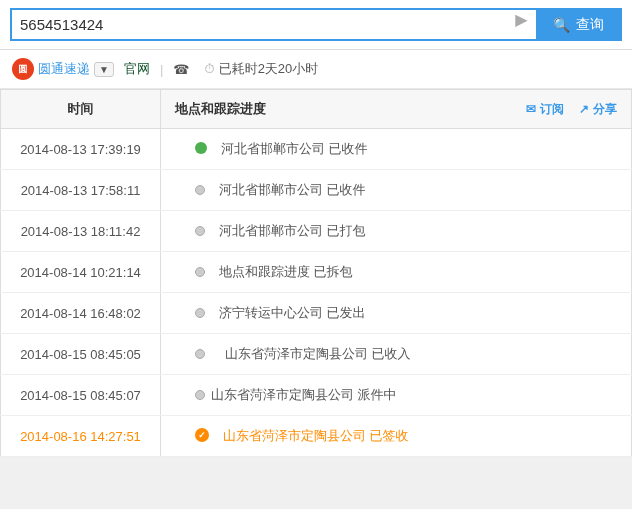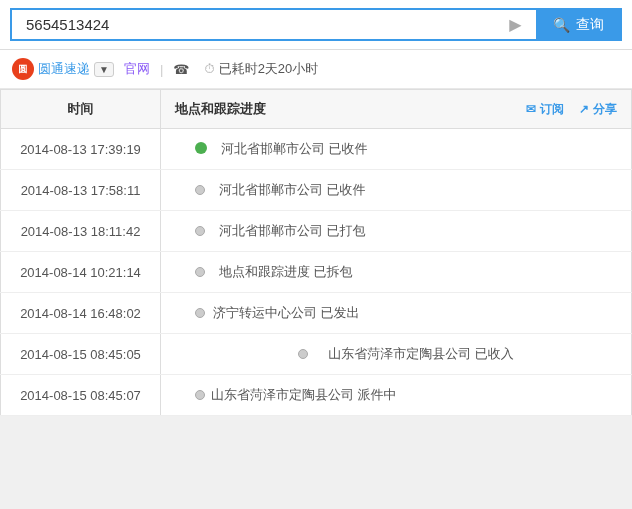--- a/index.html
+++ b/index.html
@@ -19,25 +19,24 @@
       align-items: stretch;
       background: #fff;
       border-bottom: 1px solid #ddd;
       height: 50px;
       padding: 8px 10px;
       gap: 0;
     }
     .search-input-wrap {
       flex: 1;
       display: flex;
-      align-items: center;
       border: 2px solid #3a9ae8;
       border-right: none;
       background: #fff;
-      padding: 0 14px;
+      padding: 0 8px;
     }
     .search-input {
       flex: 1;
       border: none;
       outline: none;
       font-size: 15px;
       color: #333;
       background: transparent;
     }
     .send-icon {
@@ -96,21 +95,21 @@
     .dropdown-btn {
       background: #f5f5f5;
       border: 1px solid #ccc;
       border-radius: 3px;
       padding: 1px 4px;
       cursor: pointer;
       font-size: 10px;
       color: #555;
     }
     .official-link {
-      color: #8b5cf6;
+      color: #14532d;
       text-decoration: none;
       font-size: 13px;
     }
     .separator {
       color: #ccc;
     }
     .phone-info {
       display: flex;
       align-items: center;
       gap: 4px;
@@ -305,40 +304,49 @@
           <td>
             <div style="display: flex; align-items: center; gap: 14px; padding-left: 20px;">
               <div style="flex-shrink: 0;"><span class="dot-gray"></span></div>
               <span class="td-location-text">地点和跟踪进度 已拆包</span>
             </div>
           </td>
         </tr>
         <tr>
           <td class="td-time">2014-08-14 16:48:02</td>
           <td>
-            <div style="display: flex; align-items: center; gap: 8px; padding-left: 20px;">
+            <div style="display: flex; align-items: center; gap: 14px; padding-left: 20px;">
               <div style="flex-shrink: 0;"><span class="dot-gray"></span></div>
               <span class="td-location-text">济宁转运中心公司 已发出</span>
             </div>
           </td>
         </tr>
         <tr>
           <td class="td-time">2014-08-15 08:45:05</td>
           <td>
-            <div style="display: flex; align-items: center; gap: 20px; padding-left: 20px; justify-content: center;">
+            <div style="display: flex; align-items: center; gap: 20px; padding-left: 20px;">
               <div style="flex-shrink: 0;"><span class="dot-gray"></span></div>
               <span class="td-location-text">山东省菏泽市定陶县公司 已收入</span>
             </div>
           </td>
         </tr>
         <tr>
           <td class="td-time">2014-08-15 08:45:07</td>
           <td>
             <div style="display: flex; align-items: center; gap: 6px; padding-left: 20px;">
               <div style="flex-shrink: 0;"><span class="dot-gray"></span></div>
               <span class="td-location-text">山东省菏泽市定陶县公司 派件中</span>
+            </div>
+          </td>
+        </tr>
+        <tr class="row-highlight">
+          <td class="td-time">2014-08-16 14:27:51</td>
+          <td>
+            <div style="display: flex; align-items: center; gap: 14px; padding-left: 20px;">
+              <div style="flex-shrink: 0;"><span class="dot-orange"></span></div>
+              <span class="td-location-text" style="color: rgb(255, 140, 0);">山东省菏泽市定陶县公司 已签收</span>
             </div>
           </td>
         </tr>
       </tbody>
   </table>
 
 </div>
 
 </body></html>

